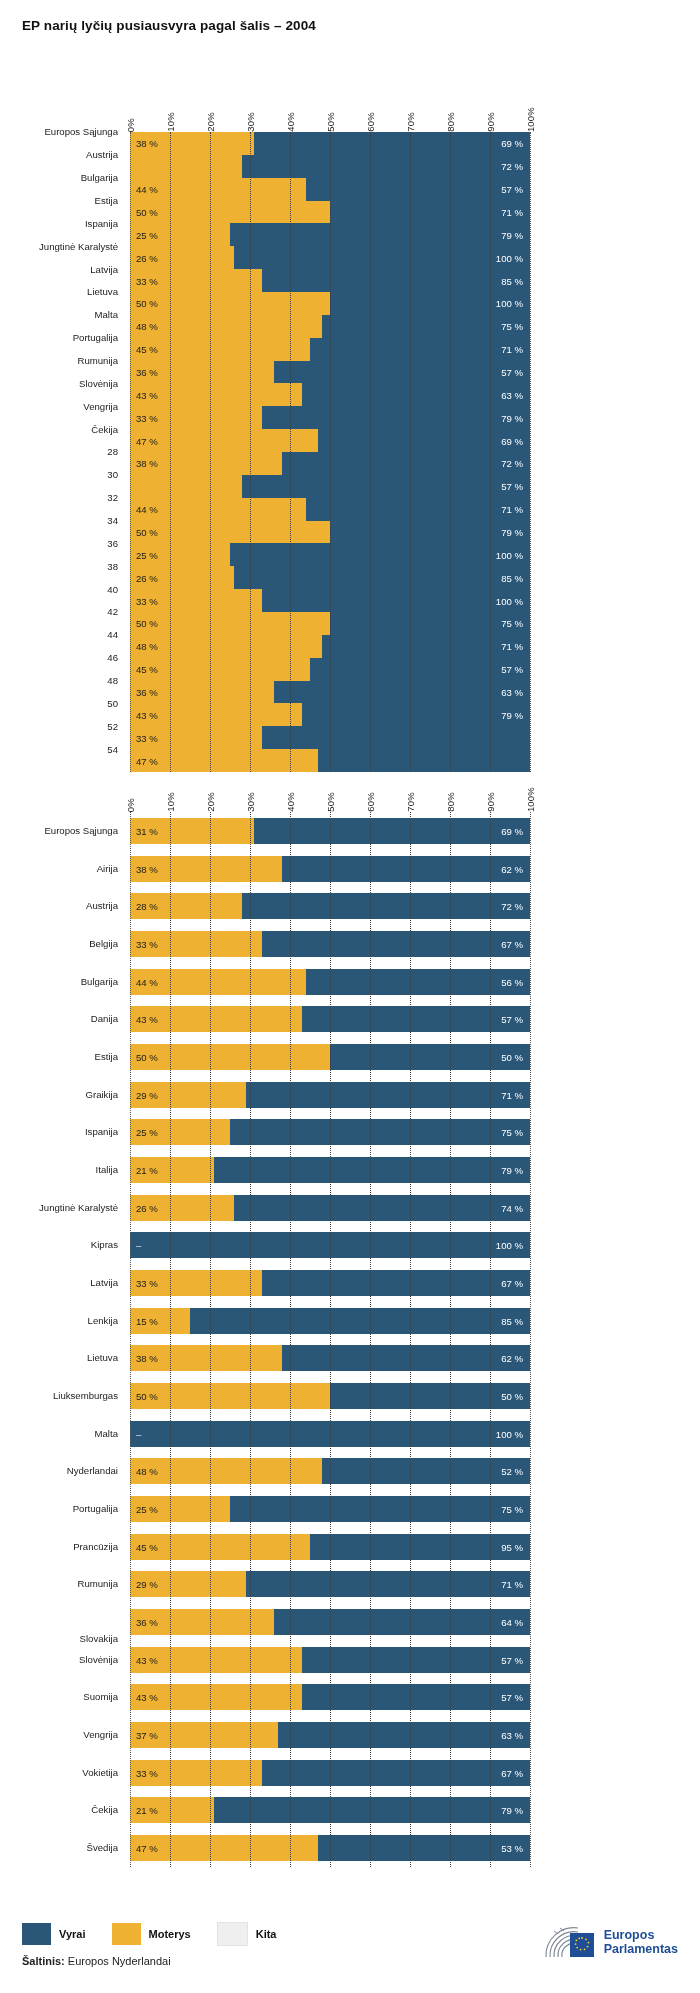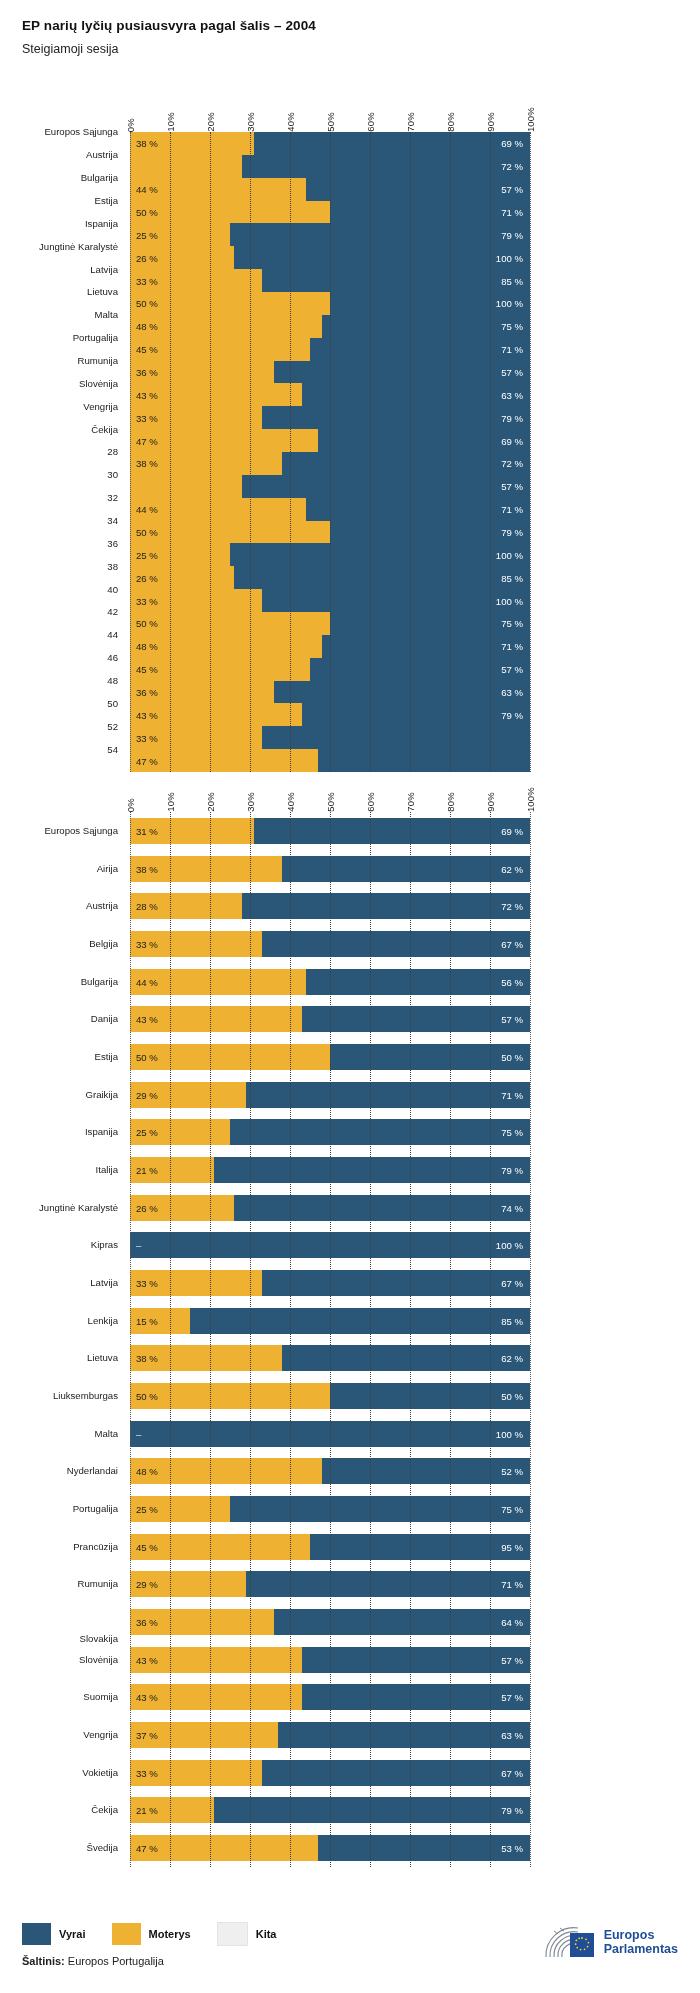--- a/index.html
+++ b/index.html
@@ -64,21 +64,20 @@
   .ep-mark{width:52px;height:34px;margin-right:8px;}
   .ep-name{font-size:12.5px;line-height:1.15;color:#1f4e96;font-weight:bold;}
 </style>
 </head>
 <body>
 
 <div class="page">
 
   <div class="header">
     <div class="title">EP narių lyčių pusiausvyra pagal šalis – 2004</div>
-    <div class="subtitle">Steigiamoji sesija</div>
   </div>
 
   <div class="chart" id="chart-top-root" style="position:absolute;left:0;top:88px;width:700px;">
     <div class="cat-col" id="cats-top" style="left:0;top:44px;width:118px;height:640px;">
         <div class="cat-label" style="top: -5.57143px;">Europos Sąjunga</div>
         <div class="cat-label" style="top: 17.2857px;">Austrija</div>
         <div class="cat-label" style="top: 40.1429px;">Bulgarija</div>
         <div class="cat-label" style="top: 63px;">Estija</div>
         <div class="cat-label" style="top: 85.8571px;">Ispanija</div>
         <div class="cat-label" style="top: 108.714px;">Jungtinė Karalystė</div>
@@ -542,21 +541,21 @@
           <span class="swatch" style="background: rgb(238, 177, 50);"></span>
           <span class="lg-text">Moterys</span>
         </div>
         <div class="lg-item">
           <span class="swatch" style="background: rgb(239, 239, 239); border: 1px solid rgb(227, 227, 227);"></span>
           <span class="lg-text">Kita</span>
         </div>
       </div>
     <div class="source">
       <b>Šaltinis:</b>
-      <span>Europos Portugalija</span>
+      <span>Europos Nyderlandai</span>
     </div>
     <div class="ep-logo">
       <svg class="ep-mark" viewBox="0 0 52 34">
         <g fill="none" stroke="#7d8794" stroke-width="1.1">
           <path d="M2 32 A28 28 0 0 1 34 3"></path>
           <path d="M6 32 A24 24 0 0 1 34 7"></path>
           <path d="M10 32 A20 20 0 0 1 34 11"></path>
           <path d="M14 32 A16 16 0 0 1 34 15"></path>
           <path d="M18 32 A12 12 0 0 1 34 19"></path>
         </g>

